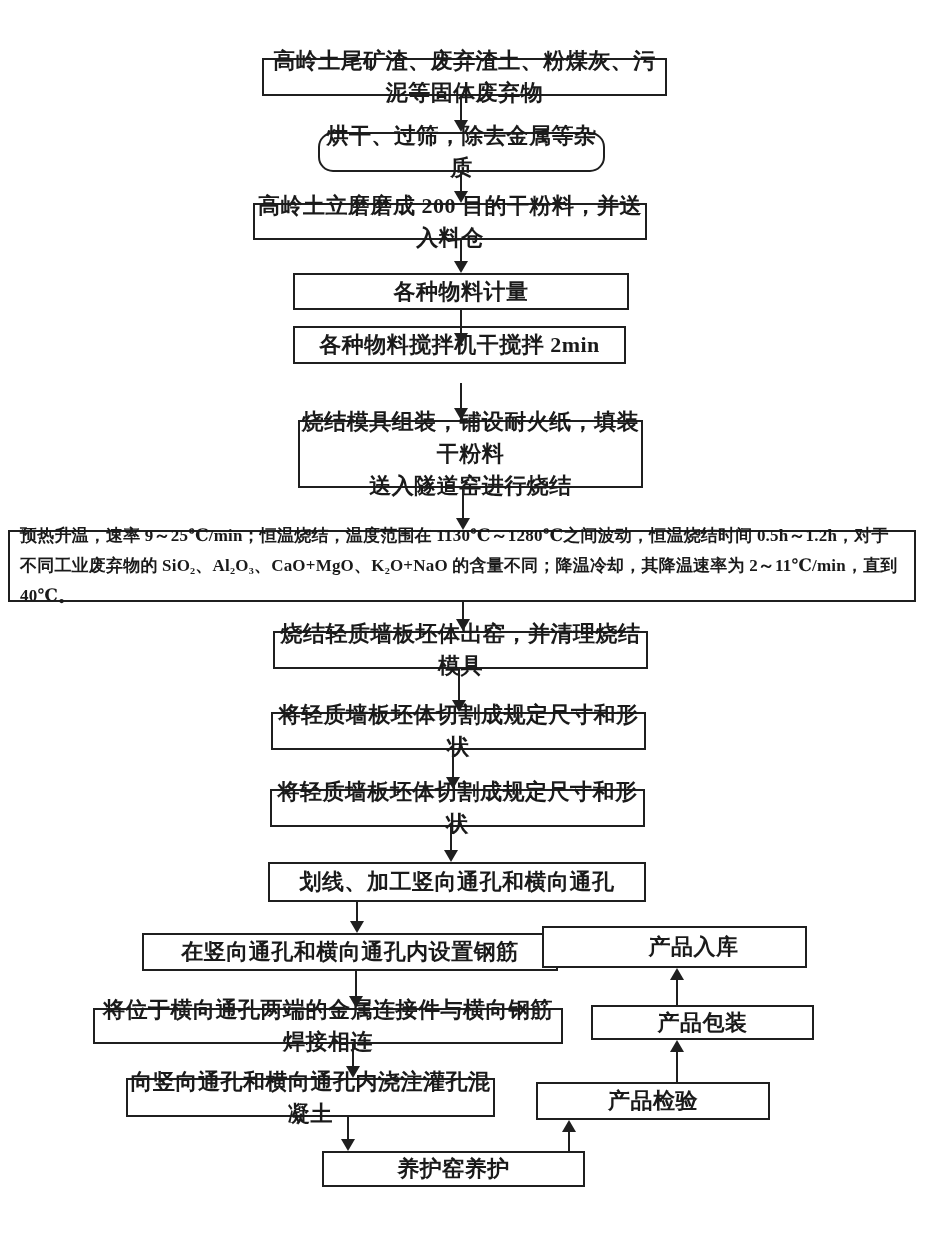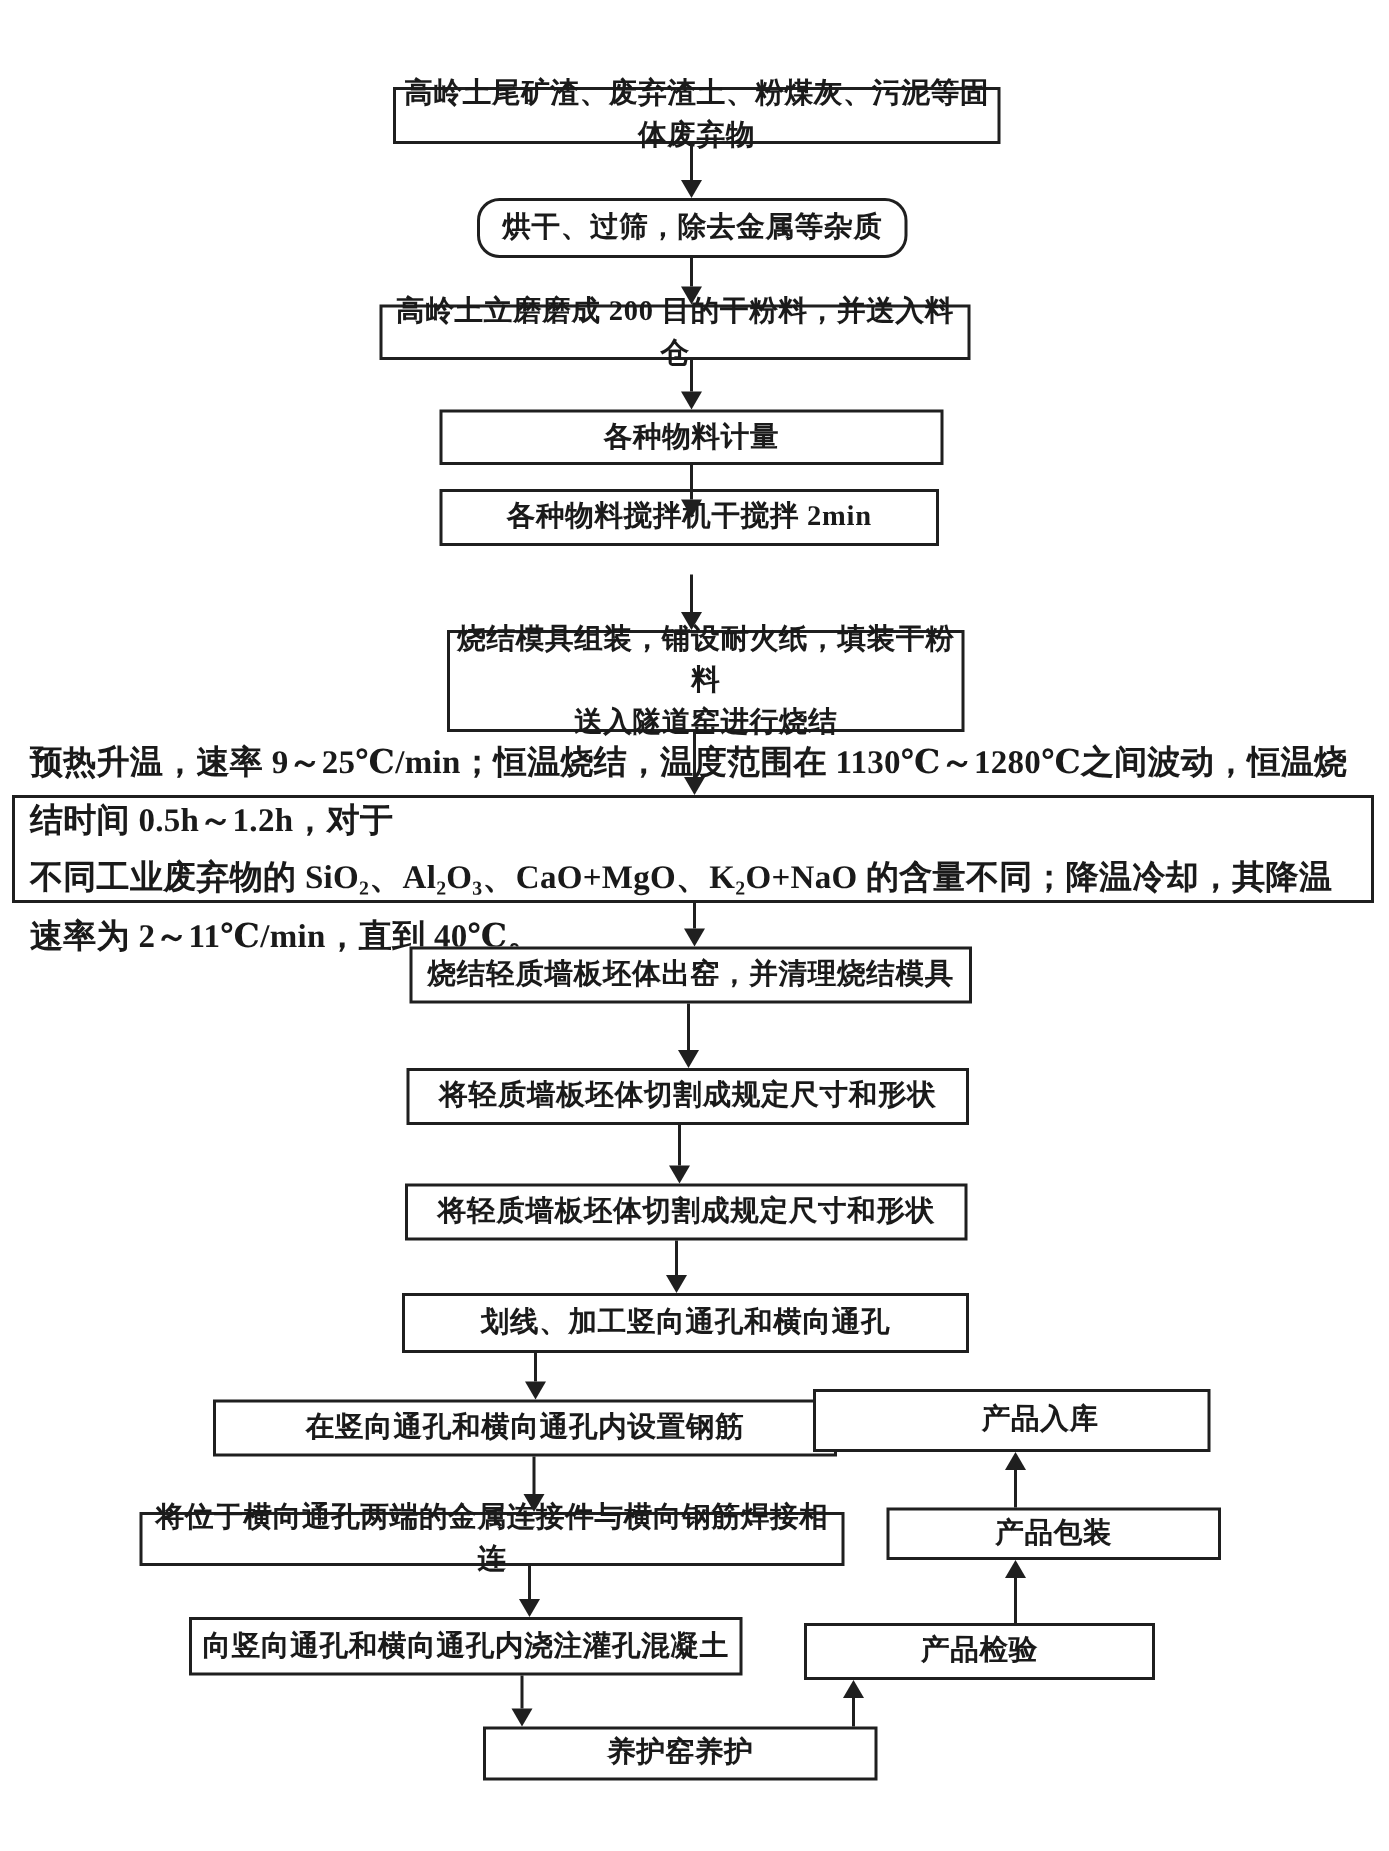--- a/index.html
+++ b/index.html
@@ -19,30 +19,30 @@
   }
   .box {
     position: absolute;
     border: 2px solid #1f1f1f;
     background: #ffffff;
     display: flex;
     flex-direction: column;
     align-items: center;
     justify-content: center;
     text-align: center;
-    font-size: 19px;
+    font-size: 22px;
     font-weight: 600;
     letter-spacing: 0.5px;
     line-height: 1.45;
     box-sizing: border-box;
   }
   .box.wide {
     align-items: flex-start;
     text-align: left;
-    font-size: 22px;
+    font-size: 17px;
     letter-spacing: 0.2px;
     line-height: 1.75;
     padding: 2px 10px;
   }
   .box .ln { display: block; }
   .arr {
     position: absolute;
     width: 2px;
     background: #1f1f1f;
   }

